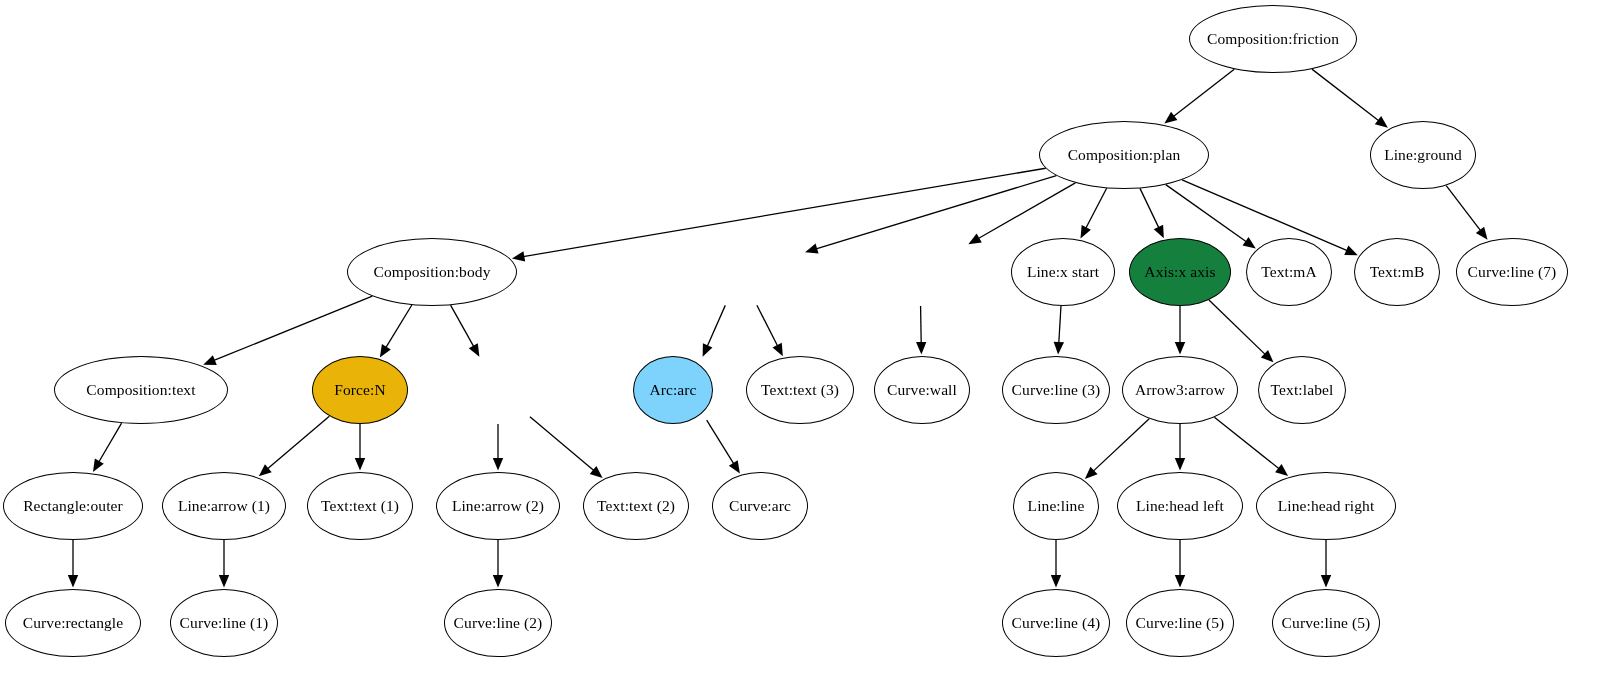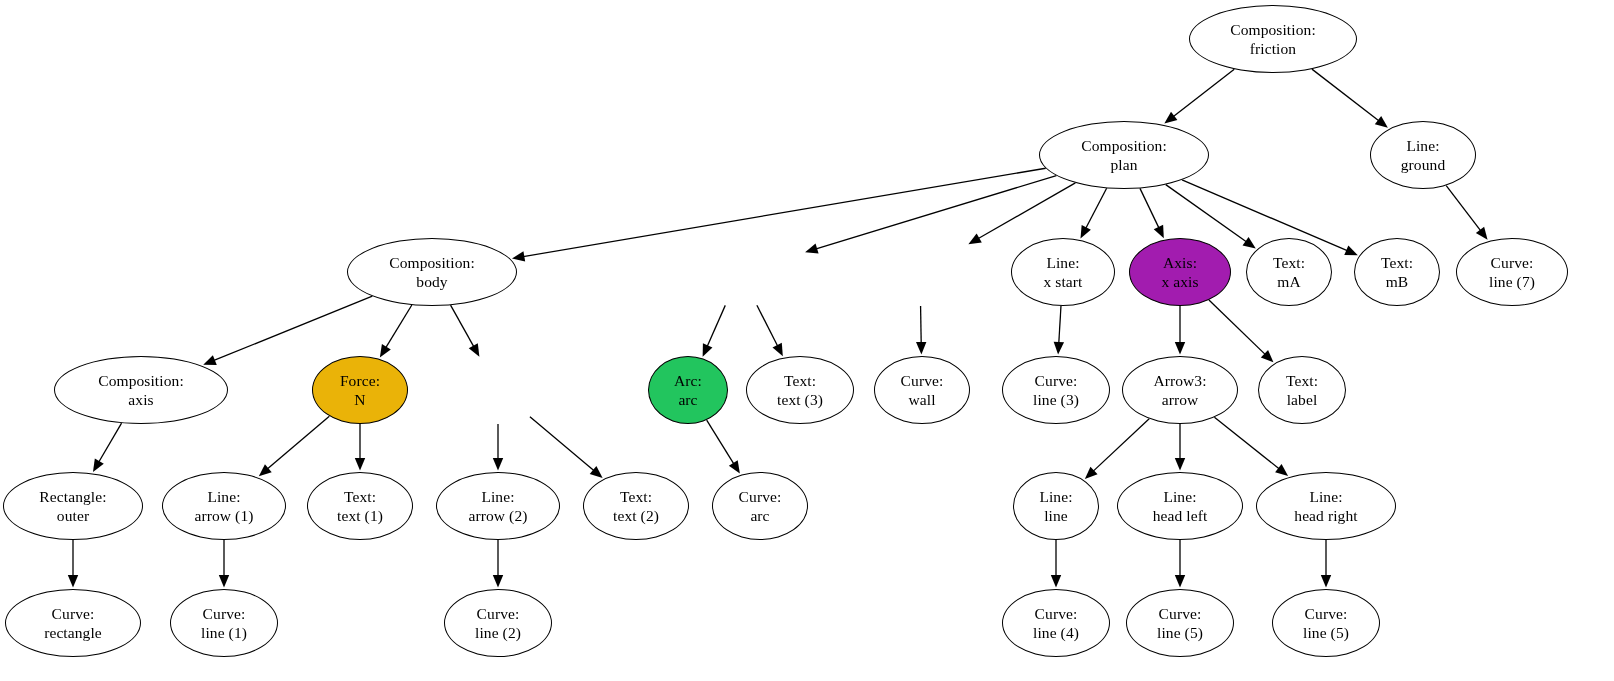--- a/index.html
+++ b/index.html
@@ -25,21 +25,21 @@
   }
   #node-layer {
     position: absolute;
     left: 0; top: 0;
     width: 1614px;
     height: 681px;
   }
   .node {
     position: absolute;
     display: flex;
-    flex-direction: column;
+    flex-direction: row;
     align-items: center;
     justify-content: center;
     box-sizing: border-box;
     border: 1.3px solid #000000;
     border-radius: 50%;
     background: #ffffff;
     color: #000000;
     line-height: 1.12;
     text-align: center;
     white-space: nowrap;
@@ -207,45 +207,45 @@
         <span class="nl2">ground</span>
       </div>
       <div class="node" style="left: 347px; top: 238px; width: 170px; height: 68px; border-color: rgb(0, 0, 0); background: rgb(255, 255, 255);">
         <span class="nl1">Composition:</span>
         <span class="nl2">body</span>
       </div>
       <div class="node" style="left: 1011px; top: 238px; width: 104px; height: 68px; border-color: rgb(0, 0, 0); background: rgb(255, 255, 255);">
         <span class="nl1">Line:</span>
         <span class="nl2">x start</span>
       </div>
-      <div class="node" style="left: 1129px; top: 238px; width: 102px; height: 68px; border-color: rgb(0, 0, 0); background: #a21caf;">
+      <div class="node" style="left: 1129px; top: 238px; width: 102px; height: 68px; border-color: rgb(0, 0, 0); background: #15803d;">
         <span class="nl1">Axis:</span>
         <span class="nl2">x axis</span>
       </div>
       <div class="node" style="left: 1246px; top: 238px; width: 86px; height: 68px; border-color: rgb(0, 0, 0); background: rgb(255, 255, 255);">
         <span class="nl1">Text:</span>
         <span class="nl2">mA</span>
       </div>
       <div class="node" style="left: 1354px; top: 238px; width: 86px; height: 68px; border-color: rgb(0, 0, 0); background: rgb(255, 255, 255);">
         <span class="nl1">Text:</span>
         <span class="nl2">mB</span>
       </div>
       <div class="node" style="left: 1456px; top: 238px; width: 112px; height: 68px; border-color: rgb(0, 0, 0); background: rgb(255, 255, 255);">
         <span class="nl1">Curve:</span>
         <span class="nl2">line (7)</span>
       </div>
       <div class="node" style="left: 54px; top: 356px; width: 174px; height: 68px; border-color: rgb(0, 0, 0); background: rgb(255, 255, 255);">
         <span class="nl1">Composition:</span>
-        <span class="nl2">axis</span>
+        <span class="nl2">text</span>
       </div>
       <div class="node" style="left: 312px; top: 356px; width: 96px; height: 68px; border-color: rgb(0, 0, 0); background: #eab308;">
         <span class="nl1">Force:</span>
         <span class="nl2">N</span>
       </div>
-      <div class="node" style="left: 648px; top: 356px; width: 80px; height: 68px; border-color: rgb(0, 0, 0); background: #22c55e; justify-content: center;">
+      <div class="node" style="left: 633px; top: 356px; width: 80px; height: 68px; border-color: rgb(0, 0, 0); background: #7dd3fc; justify-content: center;">
         <span class="nl1">Arc:</span>
         <span class="nl2">arc</span>
       </div>
       <div class="node" style="left: 746px; top: 356px; width: 108px; height: 68px; border-color: rgb(0, 0, 0); background: rgb(255, 255, 255);">
         <span class="nl1">Text:</span>
         <span class="nl2">text (3)</span>
       </div>
       <div class="node" style="left: 874px; top: 356px; width: 96px; height: 68px; border-color: rgb(0, 0, 0); background: rgb(255, 255, 255);">
         <span class="nl1">Curve:</span>
         <span class="nl2">wall</span>

